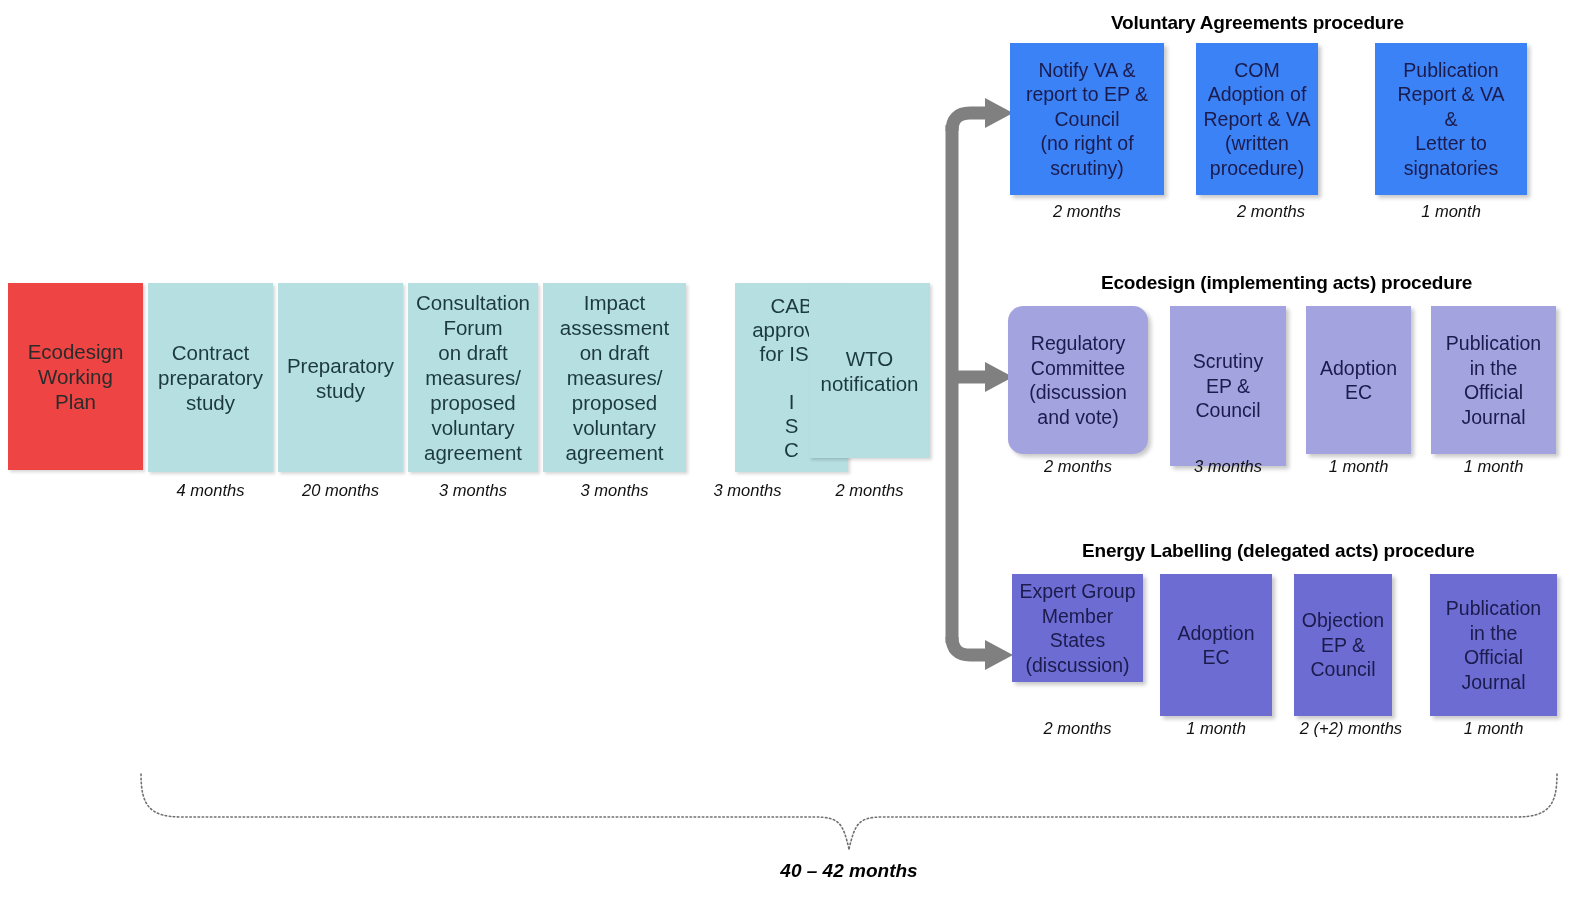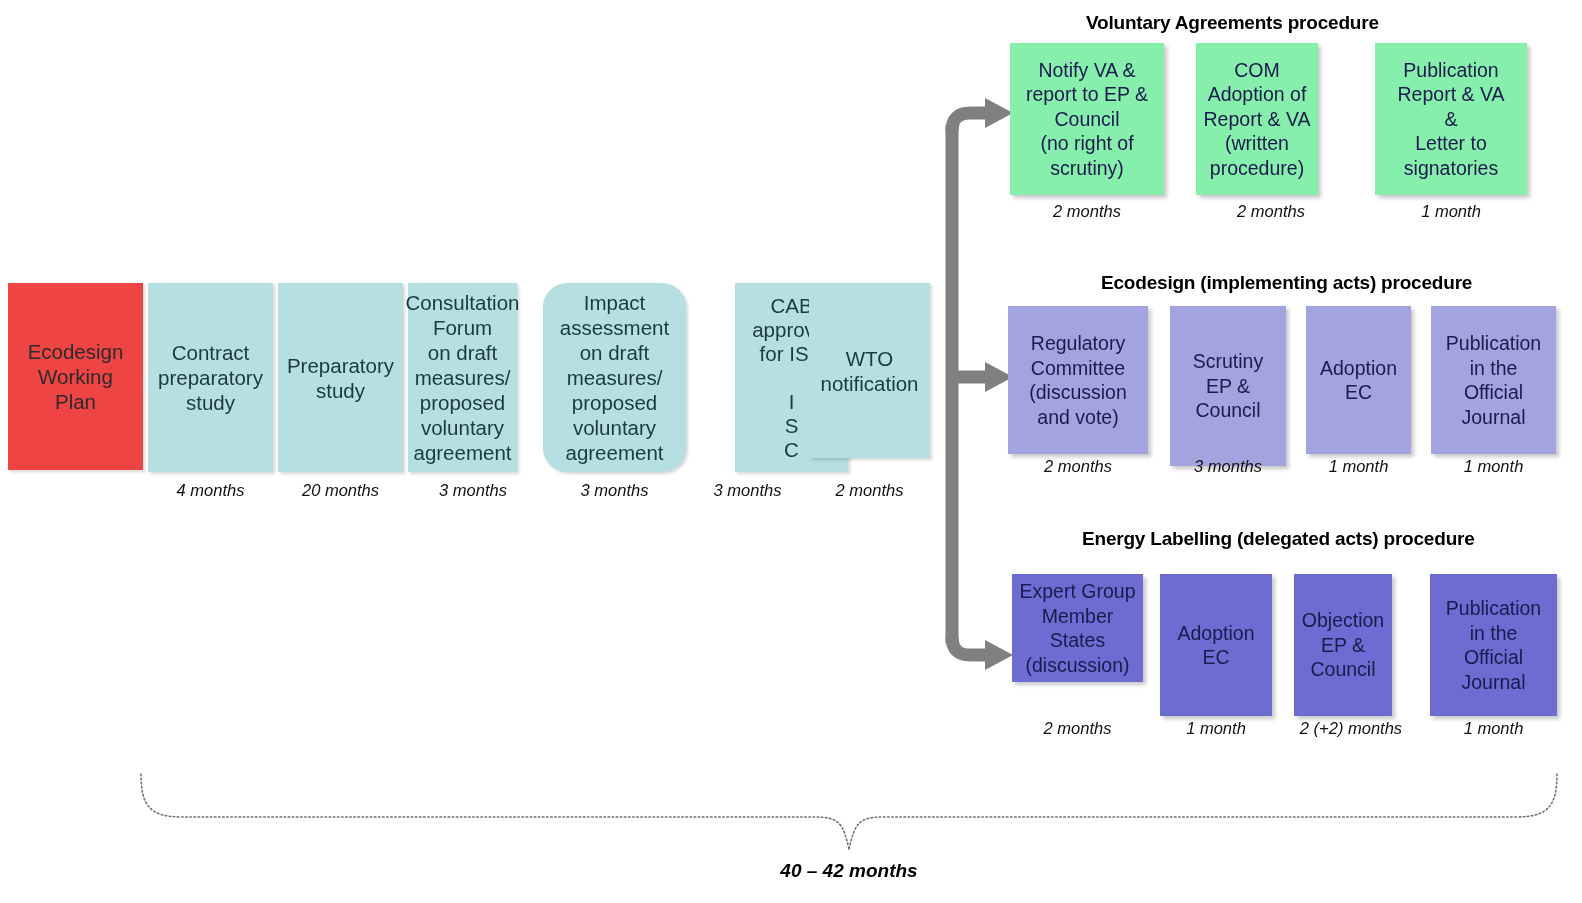--- a/index.html
+++ b/index.html
@@ -66,21 +66,21 @@
     align-items: center;
     justify-content: center;
     text-align: center;
     font-size: 19.5px;
     line-height: 24.5px;
     color: #1b1b4d;
     box-shadow: 3px 3px 4px rgba(0,0,0,0.22);
     padding: 2px 3px;
     white-space: pre-line;
   }
-  .pbox.lav  { background: #86efac; }
+  .pbox.lav  { background: #3b82f6; }
   .pbox.mid  { background: #a3a3e0; }
   .pbox.dark { background: #6c6cd2; }
 
   .pbox-dur {
     position: absolute;
     text-align: center;
     font-style: italic;
     font-size: 16.5px;
     color: #111111;
     white-space: nowrap;
@@ -144,30 +144,30 @@
 
     <div class="stage teal abs" style="left:148px; top:283px; width:125px; height:189px;">Contract
 preparatory
 study</div>
     <div class="stage-dur" style="left:148px; top:481px; width:125px;">4 months</div>
 
     <div class="stage teal abs" style="left:278px; top:283px; width:125px; height:189px;">Preparatory
 study</div>
     <div class="stage-dur" style="left:278px; top:481px; width:125px;">20 months</div>
 
-    <div class="stage teal abs" style="left:408px; top:283px; width:109px; height:189px;">Consultation
+    <div class="stage teal abs" style="left:408px; top:283px; width:130px; height:189px;">Consultation
 Forum
 on draft
 measures/
 proposed
 voluntary
 agreement</div>
     <div class="stage-dur" style="left:408px; top:481px; width:130px;">3 months</div>
 
-    <div class="stage teal abs" style="left:543px; top:283px; width:143px; height:189px;border-radius:24px;">Impact
+    <div class="stage teal abs" style="left:543px; top:283px; width:143px; height:189px;">Impact
 assessment
 on draft
 measures/
 proposed
 voluntary
 agreement</div>
     <div class="stage-dur" style="left:543px; top:481px; width:143px;">3 months</div>
 
     <div class="stage teal abs" style="left:691px; top:283px; width:113px; height:189px;
                 line-height:24px;margin-left:44px;">CAB
@@ -178,21 +178,21 @@
 S
 C</div>
     <div class="stage-dur" style="left:691px; top:481px; width:113px;">3 months</div>
 
     <div class="stage teal abs" style="left:809px; top:283px; width:121px; height:175px;">WTO
 notification</div>
     <div class="stage-dur" style="left:809px; top:481px; width:121px;">2 months</div>
   </div>
 
   <div>
-    <div class="proc-title" style="left:1086px; top:12px;">Voluntary Agreements procedure</div>
+    <div class="proc-title" style="left:1111px; top:12px;">Voluntary Agreements procedure</div>
 
     <div class="pbox lav" style="left:1010px; top:43px; width:154px; height:152px;">Notify VA &amp;
 report to EP &amp;
 Council
 (no right of
 scrutiny)</div>
     <div class="pbox-dur" style="left:1010px; top:202px; width:154px;">2 months</div>
 
     <div class="pbox lav" style="left:1196px; top:43px; width:122px; height:152px;">COM
 Adoption of
@@ -205,21 +205,21 @@
 Report &amp; VA
 &amp;
 Letter to
 signatories</div>
     <div class="pbox-dur" style="left:1375px; top:202px; width:152px;">1 month</div>
   </div>
 
   <div>
     <div class="proc-title" style="left:1101px; top:272px;">Ecodesign (implementing acts) procedure</div>
 
-    <div class="pbox mid" style="left:1008px; top:306px; width:140px; height:148px;">Regulatory
+    <div class="pbox mid" style="left:1008px; top:306px; width:140px; height:148px;border-radius:15px;">Regulatory
 Committee
 (discussion
 and vote)</div>
     <div class="pbox-dur" style="left:1008px; top:457px; width:140px;">2 months</div>
 
     <div class="pbox mid" style="left:1170px; top:306px; width:116px; height:160px;">Scrutiny
 EP &amp;
 Council</div>
     <div class="pbox-dur" style="left:1170px; top:457px; width:116px;">3 months</div>
 
@@ -228,21 +228,21 @@
     <div class="pbox-dur" style="left:1306px; top:457px; width:105px;">1 month</div>
 
     <div class="pbox mid" style="left:1431px; top:306px; width:125px; height:148px;">Publication
 in the
 Official
 Journal</div>
     <div class="pbox-dur" style="left:1431px; top:457px; width:125px;">1 month</div>
   </div>
 
   <div>
-    <div class="proc-title" style="left:1082px; top:528px;">Energy Labelling (delegated acts) procedure</div>
+    <div class="proc-title" style="left:1082px; top:540px;">Energy Labelling (delegated acts) procedure</div>
 
     <div class="pbox dark" style="left:1012px; top:574px; width:131px; height:108px;">Expert Group
 Member
 States
 (discussion)</div>
     <div class="pbox-dur" style="left:1012px; top:719px; width:131px;">2 months</div>
 
     <div class="pbox dark" style="left:1160px; top:574px; width:112px; height:142px;">Adoption
 EC</div>
     <div class="pbox-dur" style="left:1160px; top:719px; width:112px;">1 month</div>

